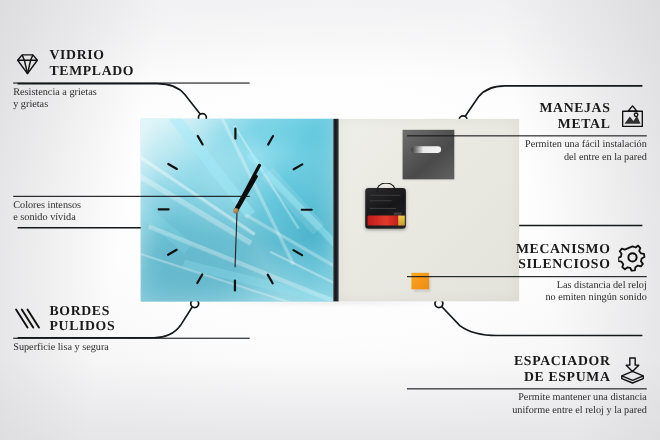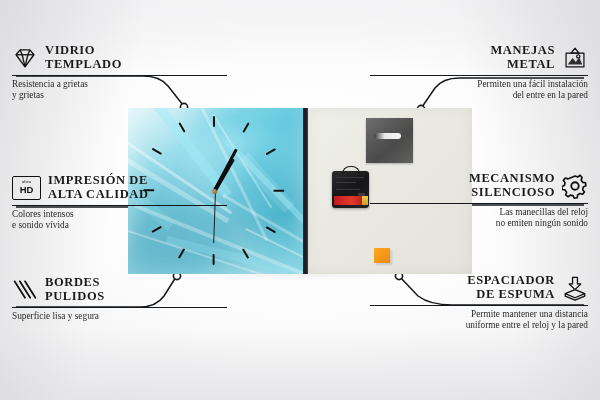--- a/index.html
+++ b/index.html
@@ -98,21 +98,21 @@
   .callout .head{display:flex;align-items:center;gap:7px;}
   .callout .title{
     font-size:12.5px;font-weight:bold;letter-spacing:.6px;color:#1b1b1b;
     line-height:13.5px;text-transform:uppercase;
   }
   .callout .rule{height:1px;background:#15181b;margin:4px 0 3px 0;}
   .callout .desc{font-size:9.3px;line-height:11px;color:#2a2a2a;}
   .callout.left{left:12px;text-align:left;}
   .callout.left .head{justify-content:flex-start;}
   .callout.right{right:12px;text-align:right;width:218px;}
-  .callout.right .head{justify-content:flex-end;}
+  .callout.right .head{justify-content:flex-end;margin-top:48px;}
   .ico{width:26px;height:26px;flex:0 0 26px;display:block;}
 
   .hdbadge{
     width:27px;height:22px;border:1.6px solid #111;border-radius:2px;
     display:flex;flex-direction:column;align-items:center;justify-content:center;
     font-family:"Liberation Sans",sans-serif;line-height:1;flex:0 0 27px;
   }
   .hdbadge .u{font-size:4.4px;letter-spacing:.2px;color:#111;margin-bottom:.5px;}
   .hdbadge .h{font-size:9.5px;font-weight:bold;color:#111;letter-spacing:-.2px;}
 
@@ -213,30 +213,20 @@
         <div class="title">VIDRIO</div>
         <div class="title">TEMPLADO</div>
       </div>
     </div>
     <div class="rule"></div>
     <div class="desc">Resistencia a grietas</div>
     <div class="desc">y grietas</div>
   </div>
 
   <div class="callout left" style="top:174px;">
-    <div class="head">
-      <div class="hdbadge">
-        <span class="u">ultra</span>
-        <span class="h">HD</span>
-      </div>
-      <div>
-        <div class="title">IMPRESIÓN DE</div>
-        <div class="title">ALTA CALIDAD</div>
-      </div>
-    </div>
     <div class="rule"></div>
     <div class="desc">Colores intensos</div>
     <div class="desc">e sonido vívida</div>
   </div>
 
   <div class="callout left" style="top:276px;font-family:Liberation Serif, serif;">
     <div class="head">
       <svg class="ico" viewBox="0 0 30 26">
         <g stroke="#111" stroke-width="2" stroke-linecap="round">
           <line x1="3" y1="3" x2="15" y2="22"></line>
@@ -280,21 +270,21 @@
         <div class="title">SILENCIOSO</div>
       </div>
       <svg class="ico" viewBox="0 0 30 30">
         <g fill="none" stroke="#111" stroke-width="2.1" stroke-linejoin="round">
           <path d="M15 3.5 l3.3 1.1 2.6-2.0 2.3 2.6 -1.2 3.0 1.9 2.6 3.2 .4 .4 3.4 -2.9 1.5 -.7 3.1 2.0 2.6 -2.1 2.7 -3.1 -.9 -2.7 1.8 -.5 3.2 -3.4 .4 -1.4 -2.9 -3.1 -.6 -2.6 1.9 -2.7 -2.2 1.0 -3.0 -1.8 -2.7 -3.2 -.5 -.3 -3.4 2.9 -1.4 .6 -3.1 -1.9 -2.6 2.2 -2.7 3.0 1.0 z" stroke-width="1.9"></path>
           <circle cx="15" cy="15" r="4.3"></circle>
         </g>
       </svg>
     </div>
     <div class="rule"></div>
-    <div class="desc">Las manecillas del reloj</div>
+    <div class="desc">Las distancia del reloj</div>
     <div class="desc">no emiten ningún sonido</div>
   </div>
 
   <div class="callout right" style="top:274px;">
     <div class="head">
       <div>
         <div class="title">ESPACIADOR</div>
         <div class="title">DE ESPUMA</div>
       </div>
       <svg class="ico" viewBox="0 0 32 30">

